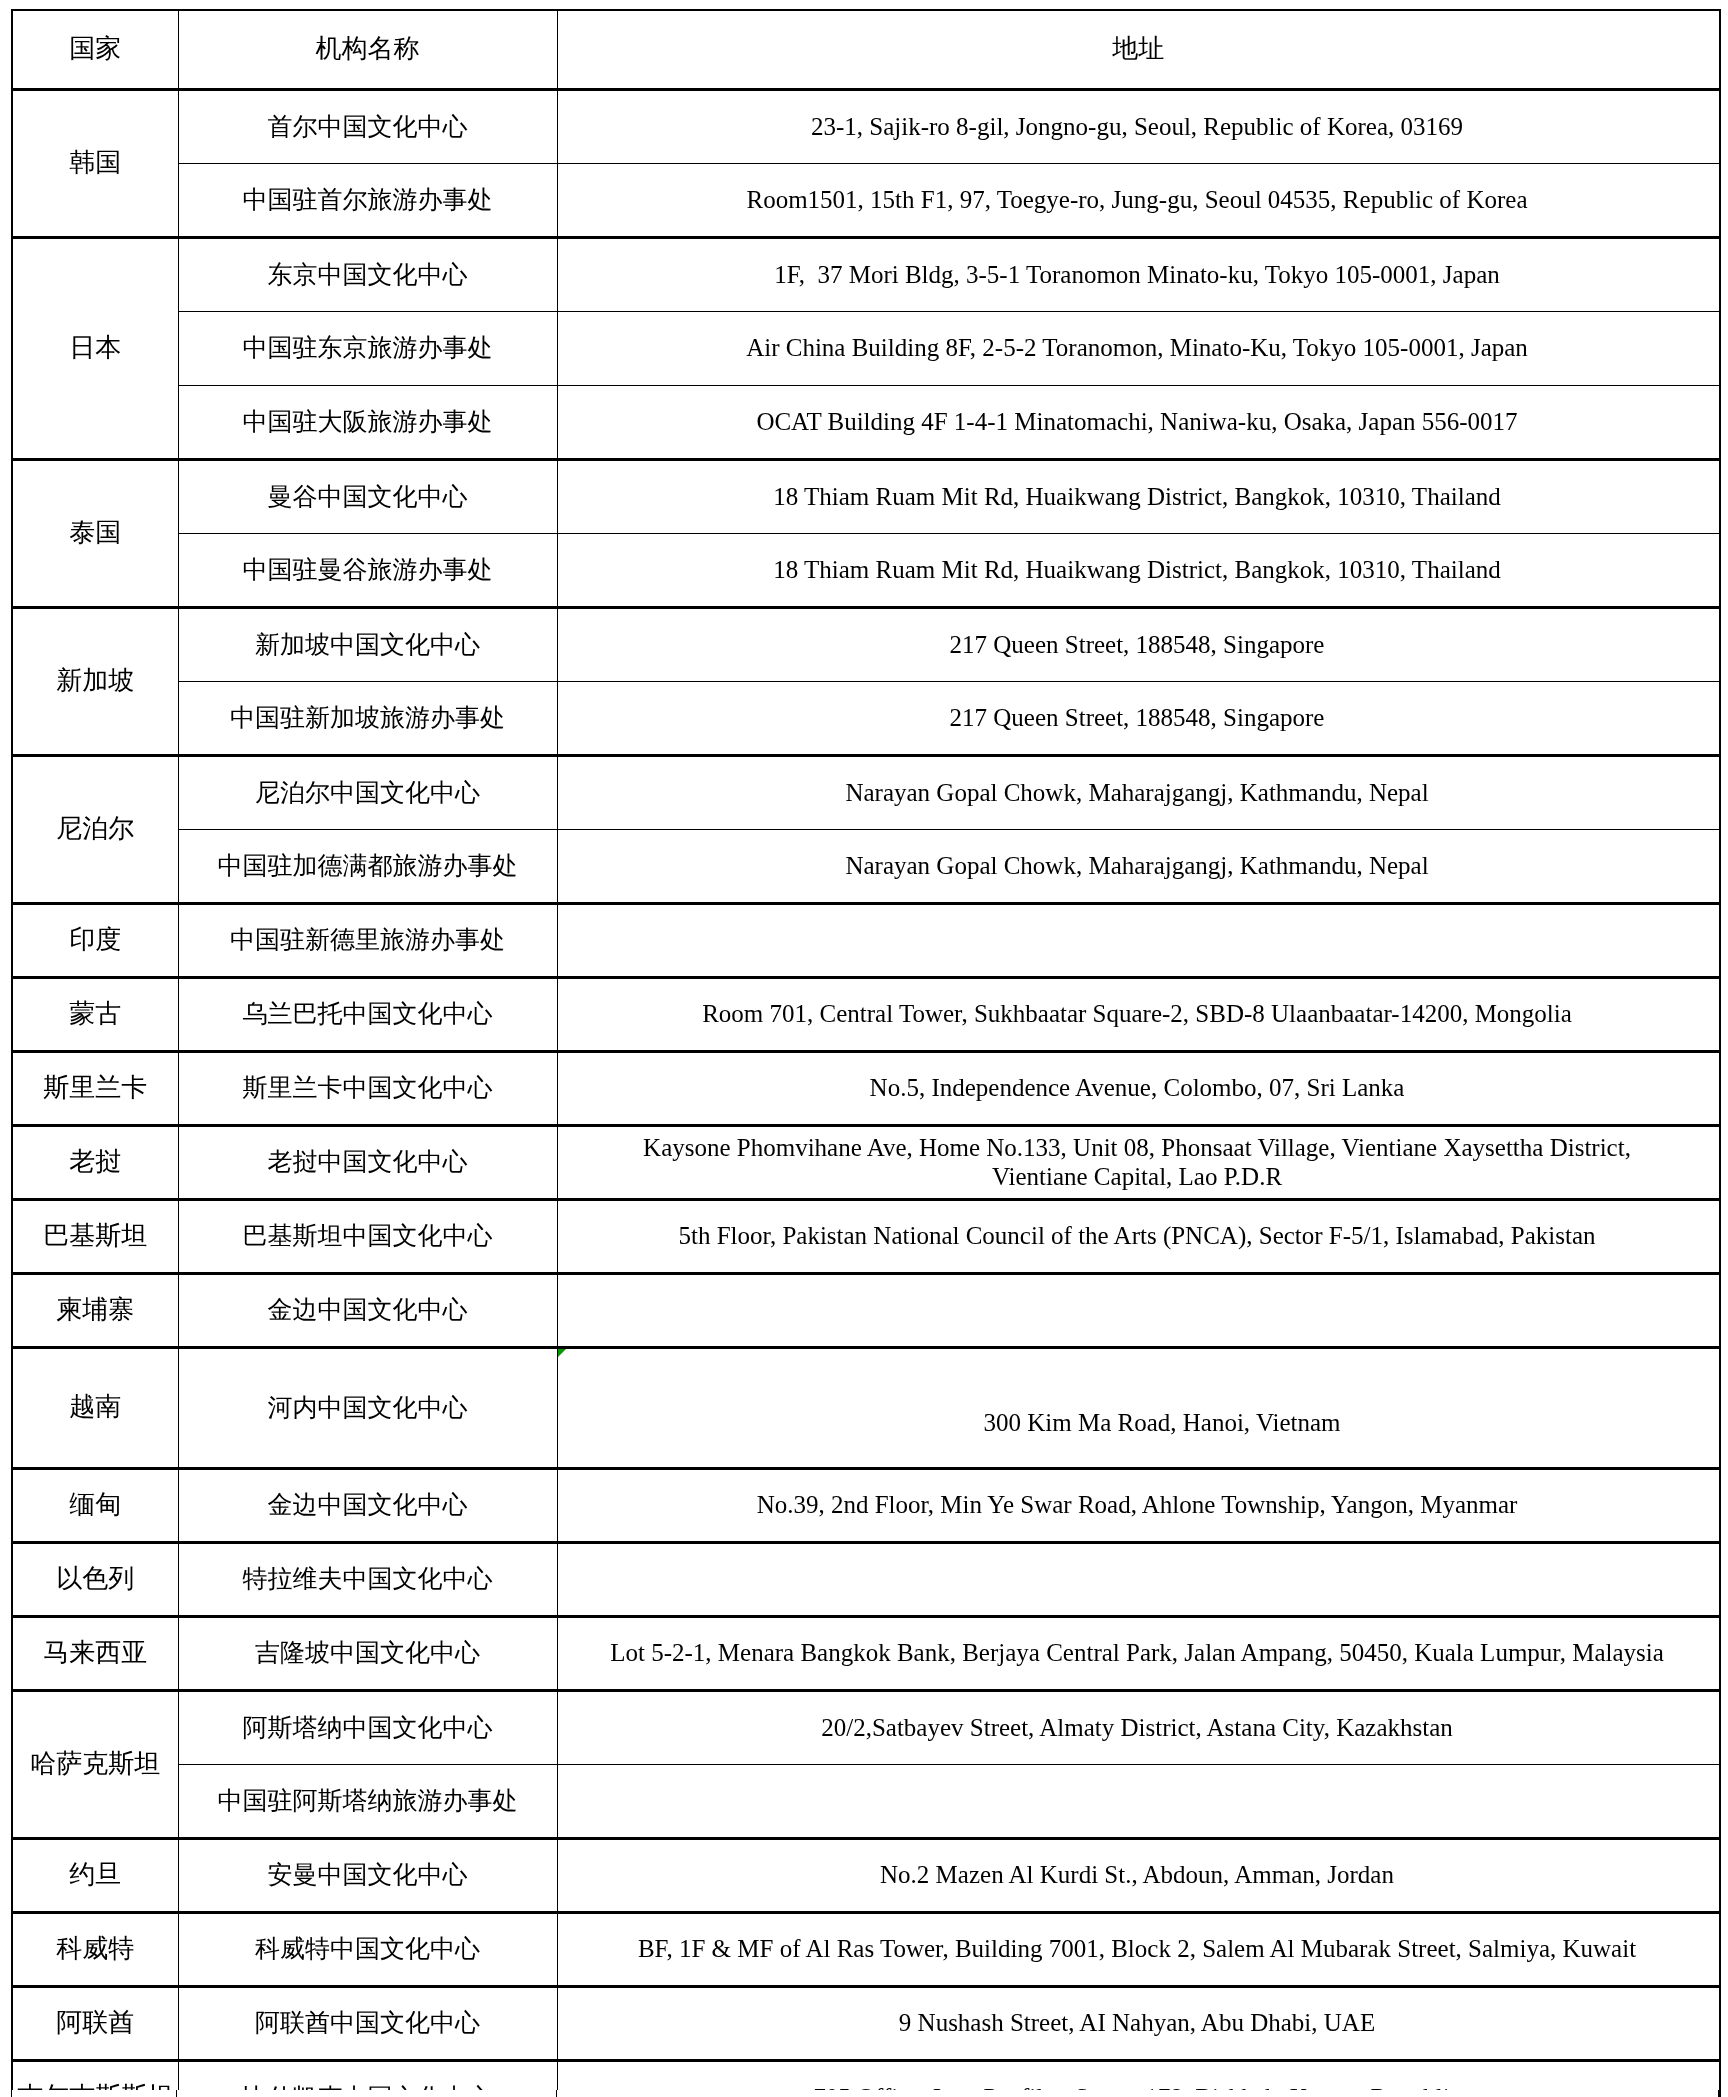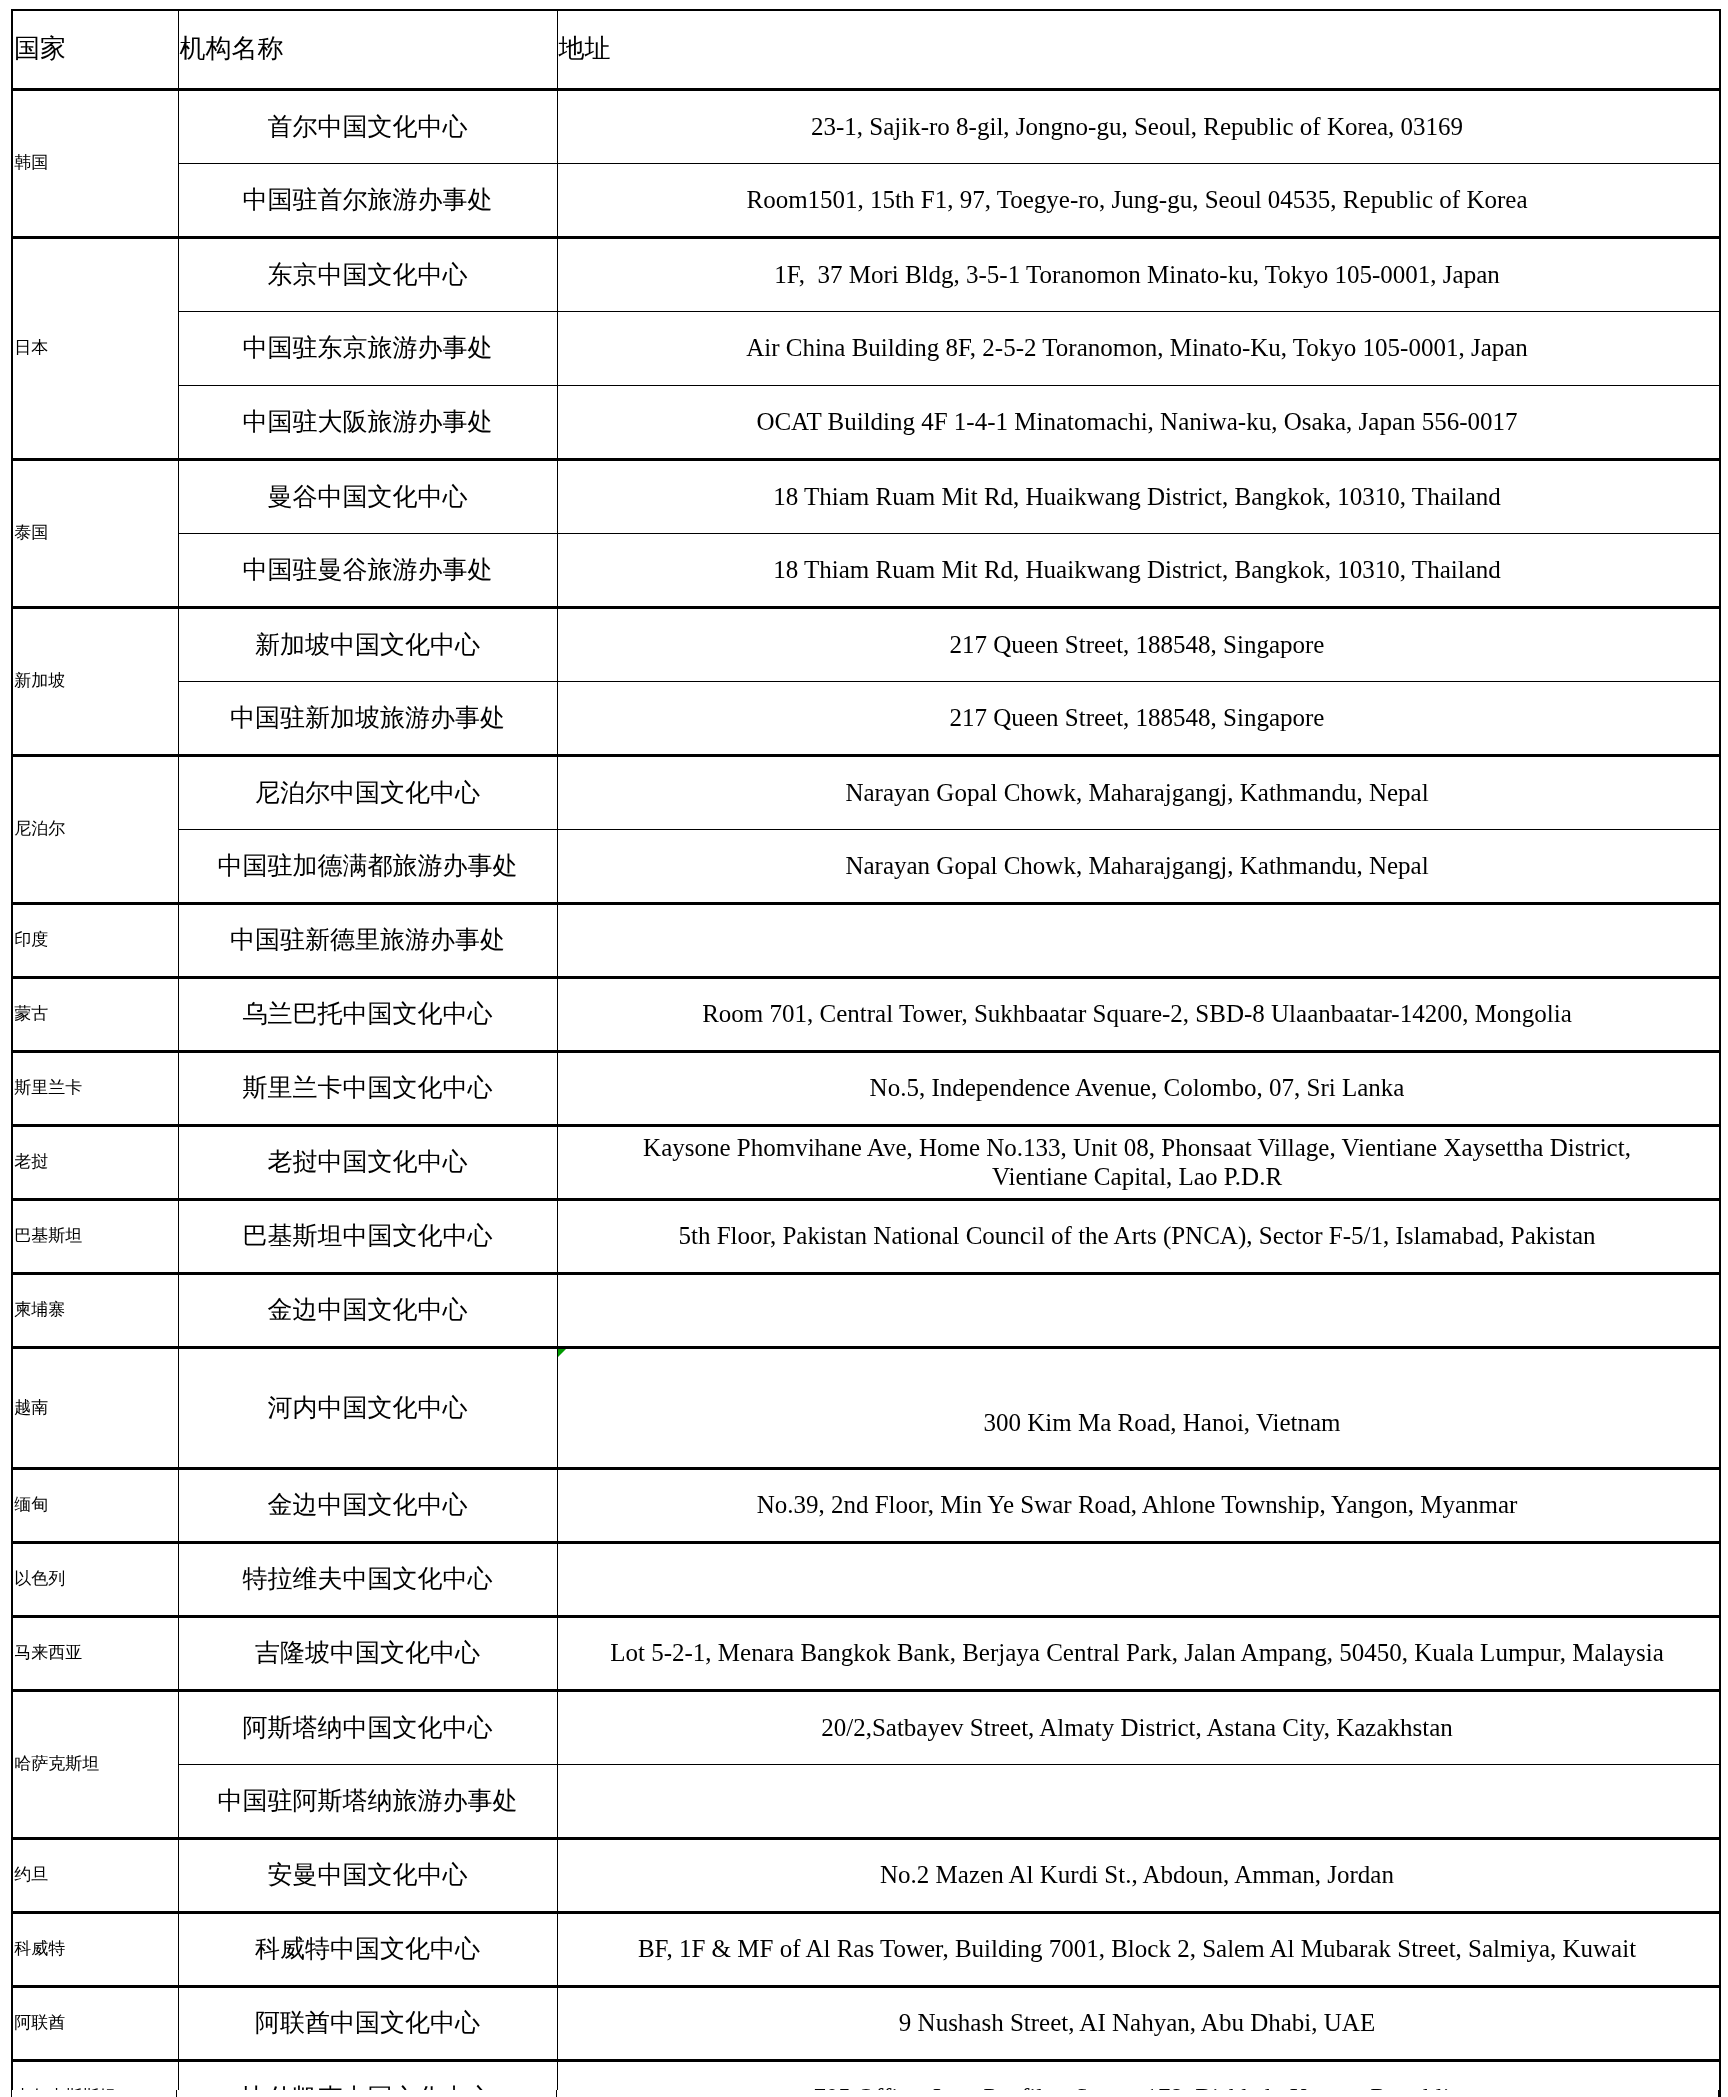--- a/index.html
+++ b/index.html
@@ -11,27 +11,27 @@
   table{
     border-collapse:collapse;table-layout:fixed;width:1708px;
     border:2.5px solid #000;
   }
   th,td{
     border-left:1.2px solid #000;border-right:1.2px solid #000;
     overflow:hidden;vertical-align:middle;
     font-size:25px;line-height:1.18;
   }
   thead th{
-    height:75px;font-weight:normal;text-align:left;
+    height:75px;font-weight:normal;text-align:center;
     border-bottom:3.1px solid #000;font-size:26px;
   }
   tbody tr{height:74px;}
   tr.gs td{border-top:3.1px solid #000;}   
   tr.gc td{border-top:1.9px solid #000;margin-top:36px;}   
-  td.c-country{font-size:17px;padding:0 1.2px;}
+  td.c-country{text-align:center;font-size:26px;padding:0 1.2px;}
   td.c-name{text-align:center;font-size:25px;padding:0 8px;}
   td.c-addr{text-align:center;padding:0 6.2px 0 3.7px;white-space:pre-wrap;}
   td.has-flag{position:relative;}
   .flag{
     position:absolute;top:0;left:0;width:0;height:0;
     border-top:8.7px solid #009A00;border-right:8.7px solid transparent;
   }
   
   .partial-row{
     position:absolute;left:11px;top:2090px;width:1708px;height:7.4px;

